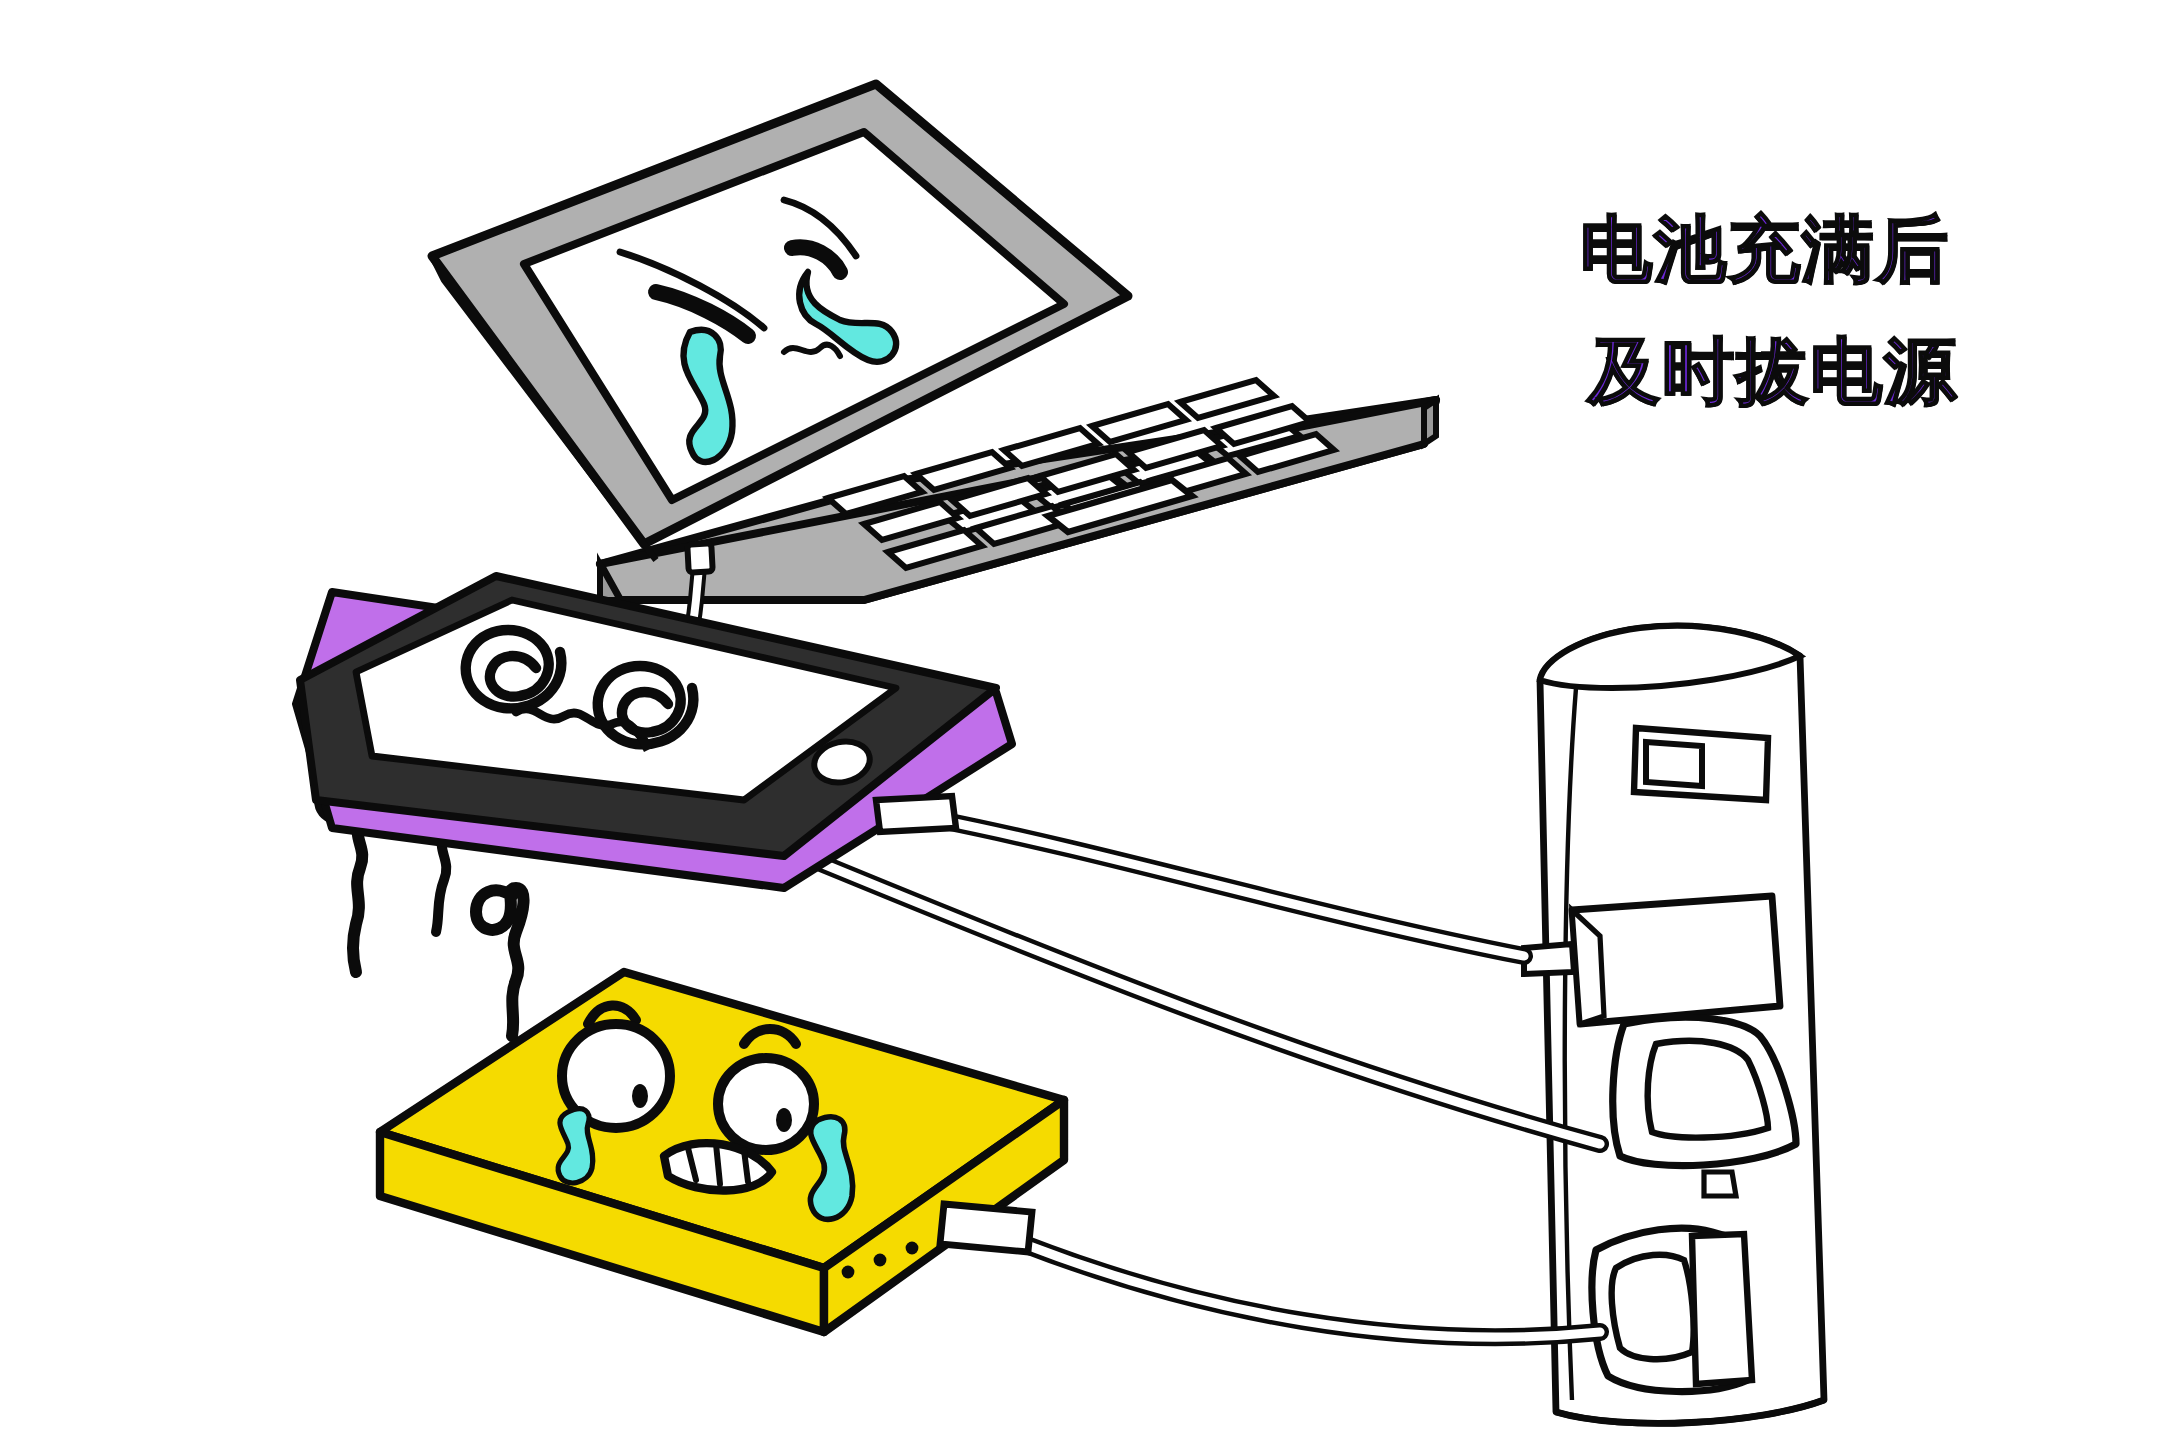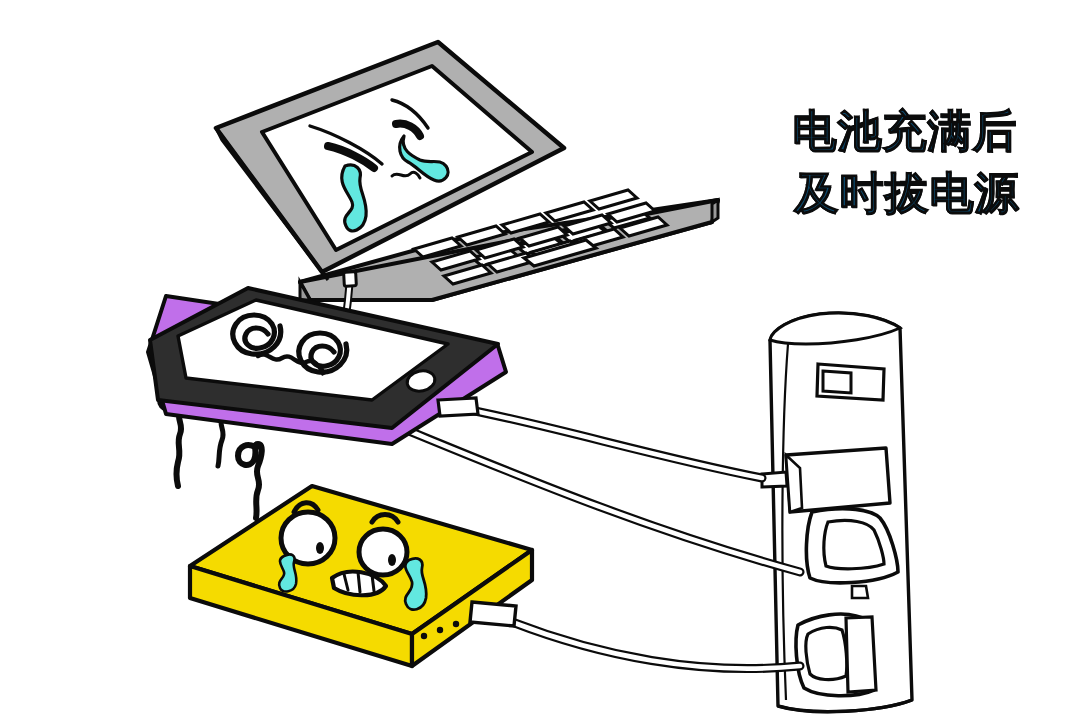--- a/index.html
+++ b/index.html
@@ -29,31 +29,32 @@
   .caption-layer {
     position: absolute;
     left: 790px;
     top: 100px;
     width: 230px;
     text-align: left;
   }
   .caption-line {
     font-family: "DejaVu Sans", sans-serif;
     font-weight: 700;
-    font-size: 44px;
+    font-size: 36px;
     line-height: 1.42;
     letter-spacing: 1px;
-    color: #0c4a6e;
+    color: #6d28d9;
     white-space: nowrap;
     -webkit-text-stroke: 1.1px #0b0b0b;
     text-shadow: 0.6px 0.6px 0 #0b0b0b, -0.4px 0.4px 0 #0b0b0b;
-    text-align: center;
   }
   .caption-line.line-2 {
+    margin-top: 12px;
     margin-left: 4px;
+    font-family: Liberation Mono, monospace;
   }
 </style>
 </head>
 <body>
 
 <div id="illustration-root">
 
   <svg class="scene" viewBox="0 0 1080 722" xmlns="http://www.w3.org/2000/svg">
 
     <rect x="0" y="0" width="1080" height="722" fill="#ffffff"></rect>

